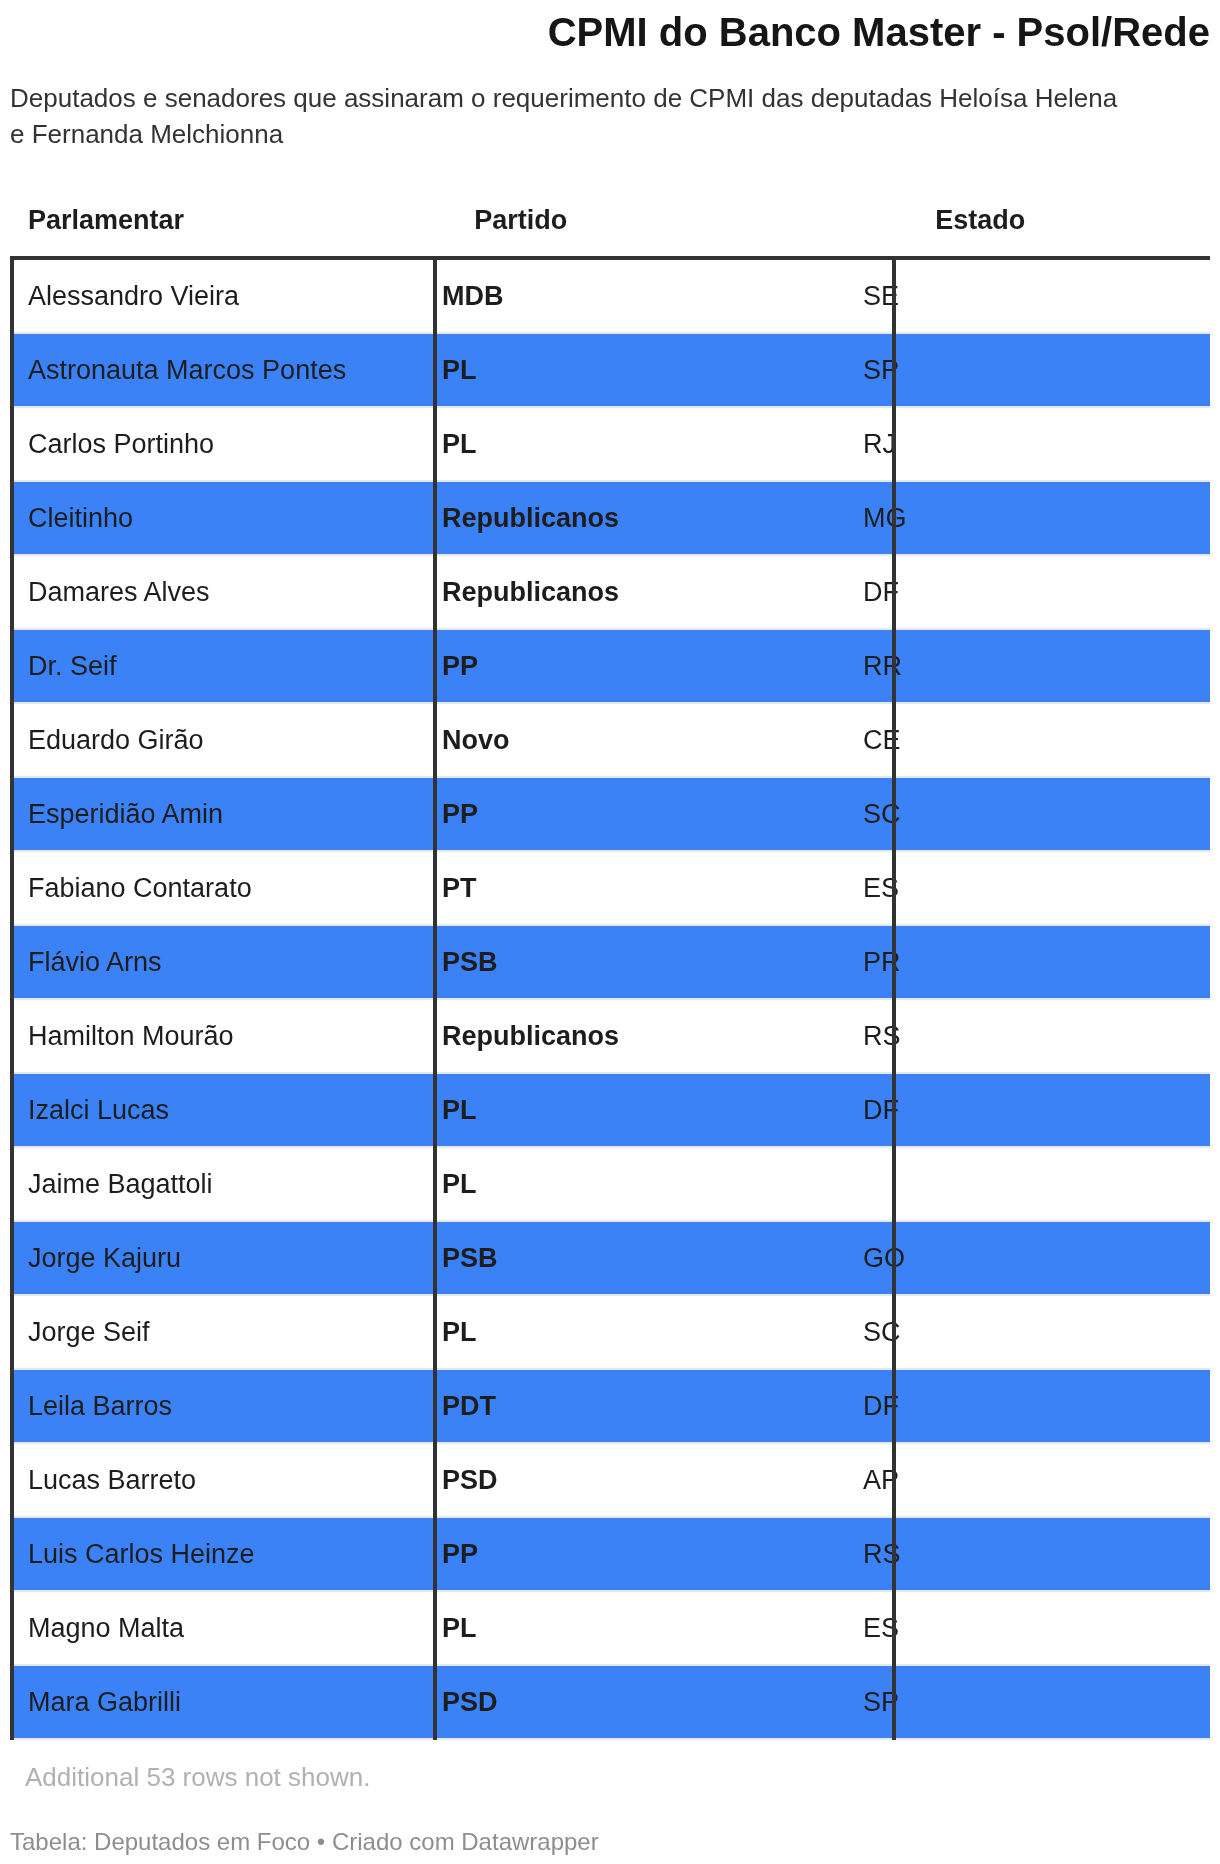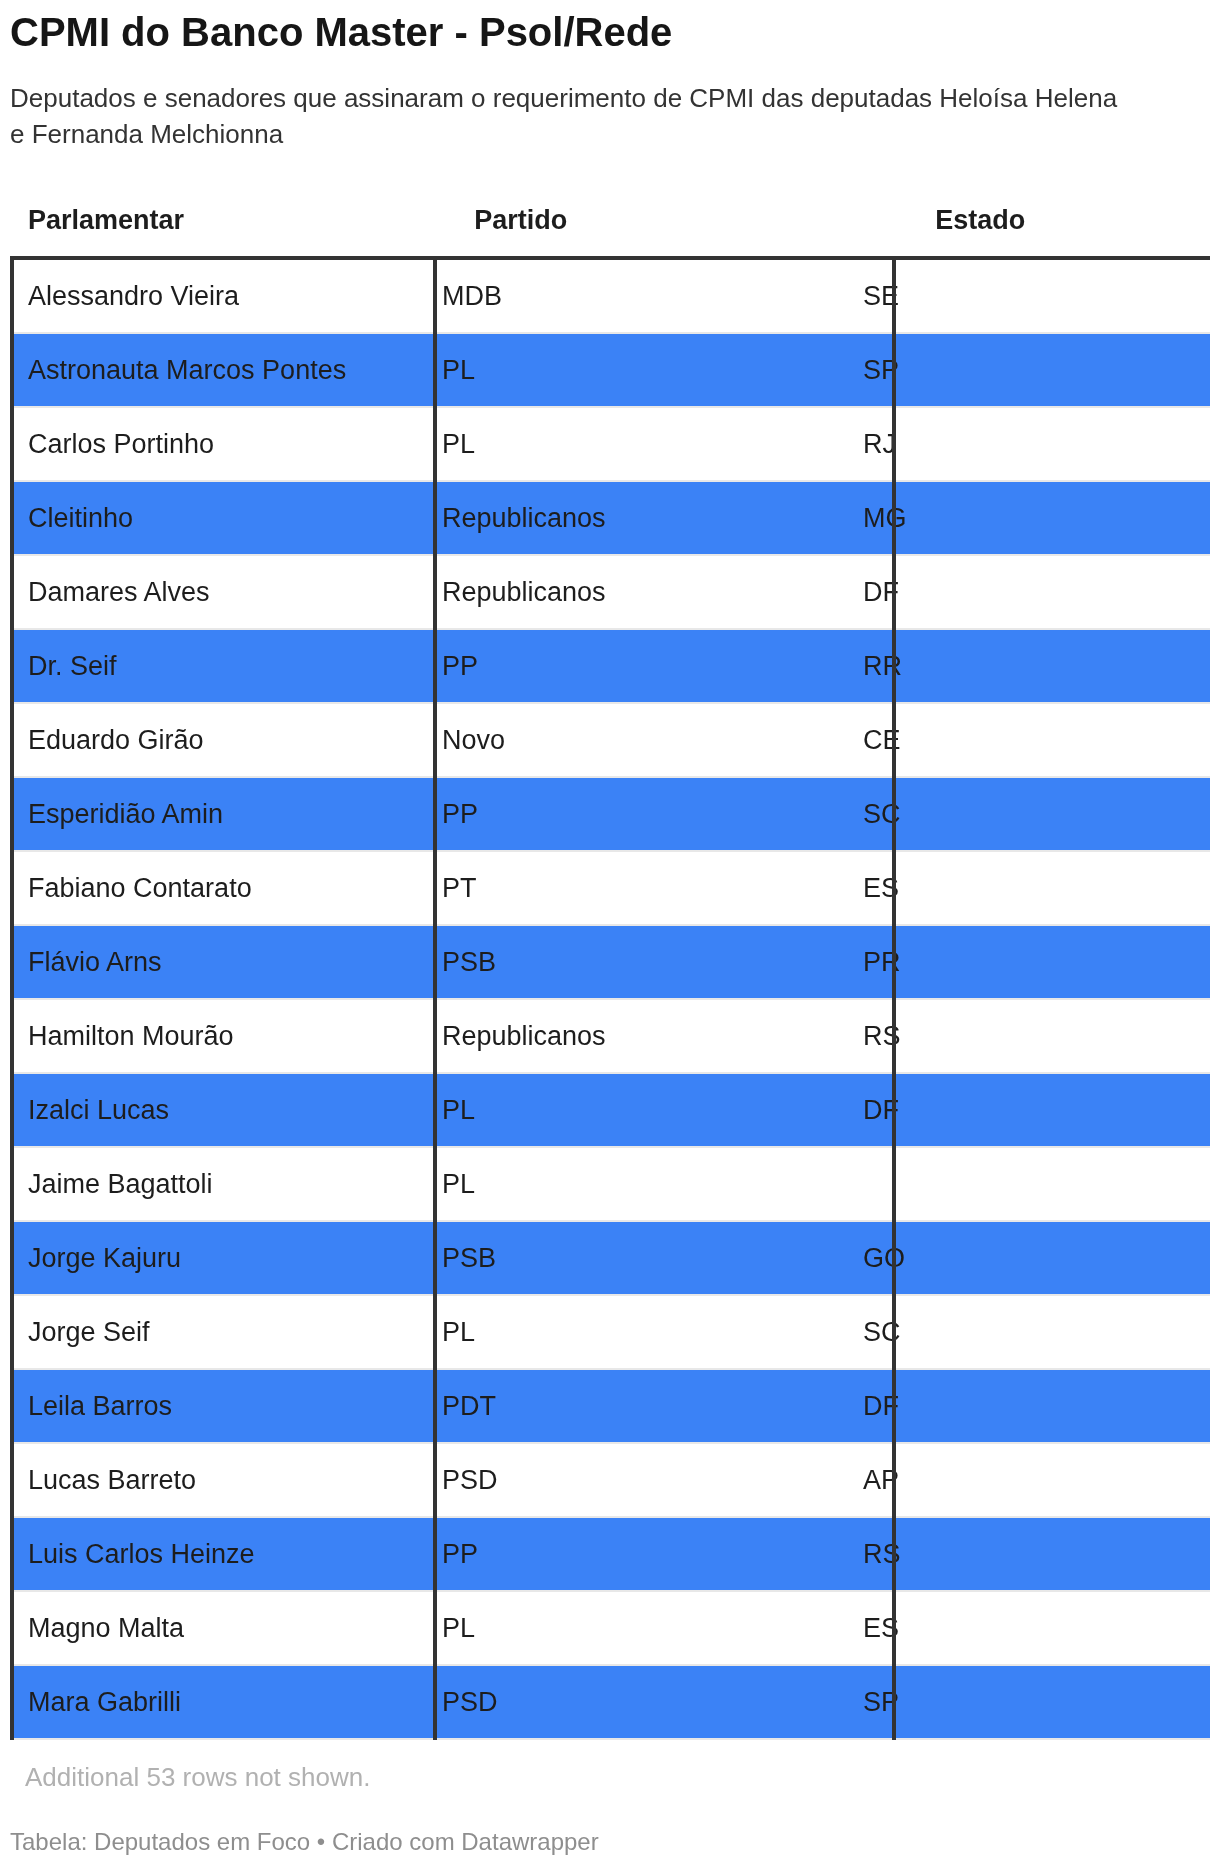--- a/index.html
+++ b/index.html
@@ -12,20 +12,21 @@
     font-family: "Liberation Sans", sans-serif;
     color: #1d1d1d;
   }
   .title {
     margin: 8px 10px 0 10px;
     font-size: 40px;
     line-height: 48px;
     font-weight: bold;
     color: #161616;
     letter-spacing: 0px;
+    text-align: right;
   }
   .subtitle {
     margin: 24px 10px 0 10px;
     font-size: 26px;
     line-height: 36px;
     color: #333333;
   }
   .col-headers {
     display: flex;
     margin: 52px 10px 0 10px;
@@ -51,21 +52,21 @@
     box-sizing: border-box;
     border-bottom: 2px solid #e8e8e8;
     background: #ffffff;
     align-items: center;
     font-size: 27px;
     color: #1d1d1d;
   }
   .row.even { background: #3b82f6; }
   .cell { box-sizing: border-box; white-space: nowrap; overflow: hidden; }
   .cell-1 { width: 395px; padding-left: 18px; }
-  .cell-2 { width: 423px; padding-left: 37px; }
+  .cell-2 { width: 423px; padding-left: 37px; font-weight: bold; }
   .cell-3 { width: 318px; padding-left: 35px; }
   .vline {
     position: absolute;
     top: 0;
     bottom: 0;
     width: 4px;
     background: #333333;
   }
   .vline-1 { left: 0; }
   .vline-2 { left: 423px; }

